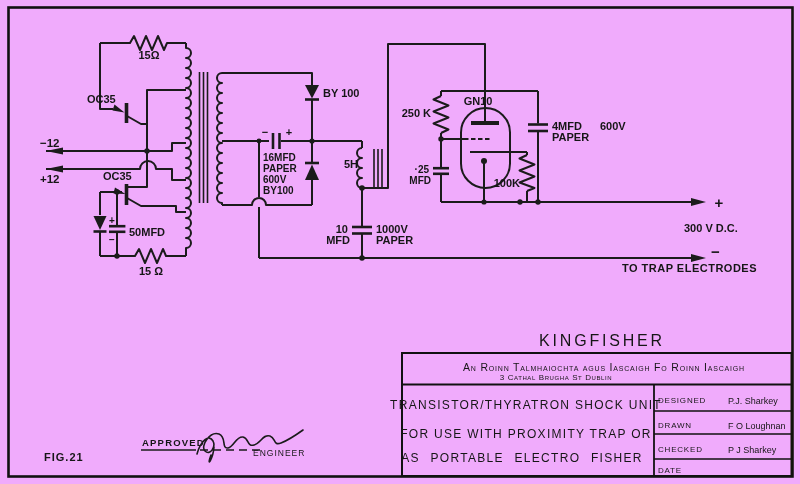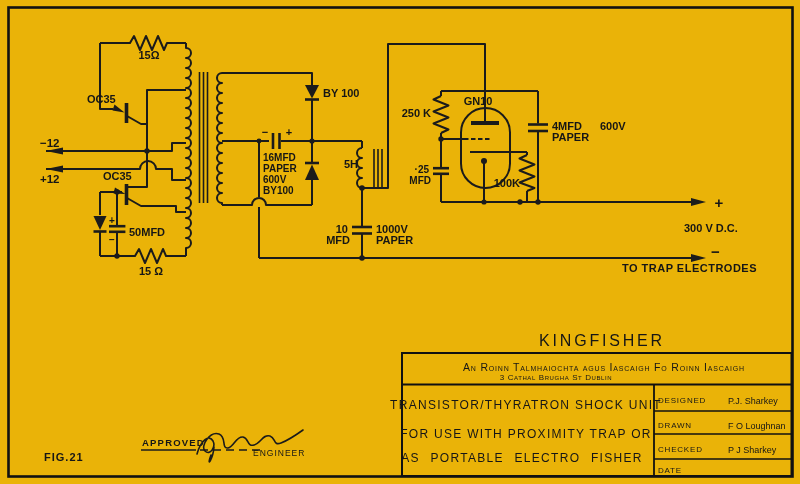--- a/index.html
+++ b/index.html
@@ -1,16 +1,16 @@
 <!DOCTYPE html>
 <html><head>
 <meta charset="utf-8">
 <style>
   html,body{margin:0;padding:0;background:#e8e8e4;}
-  .stage{position:relative;width:800px;height:484px;background:#eab308;overflow:hidden;}
+  .stage{position:relative;width:800px;height:484px;background:#f0abfc;overflow:hidden;}
   svg{position:absolute;left:0;top:0;}
   svg text{font-family:"Liberation Sans",sans-serif;fill:#161616;}
   .w{stroke:#1b1b1b;stroke-width:2;fill:none;stroke-linejoin:round;}
   .w15{stroke:#1b1b1b;stroke-width:1.6;fill:none;}
   .bar{stroke:#1b1b1b;stroke-width:2.6;fill:none;}
   .bbar{stroke:#1b1b1b;stroke-width:3.6;fill:none;}
   .plate{stroke:#1b1b1b;stroke-width:4;fill:none;}
   .fill{fill:#1b1b1b;stroke:none;}
   .lbl{font-weight:bold;font-size:11px;}
   .lbl10{font-weight:bold;font-size:10px;}

